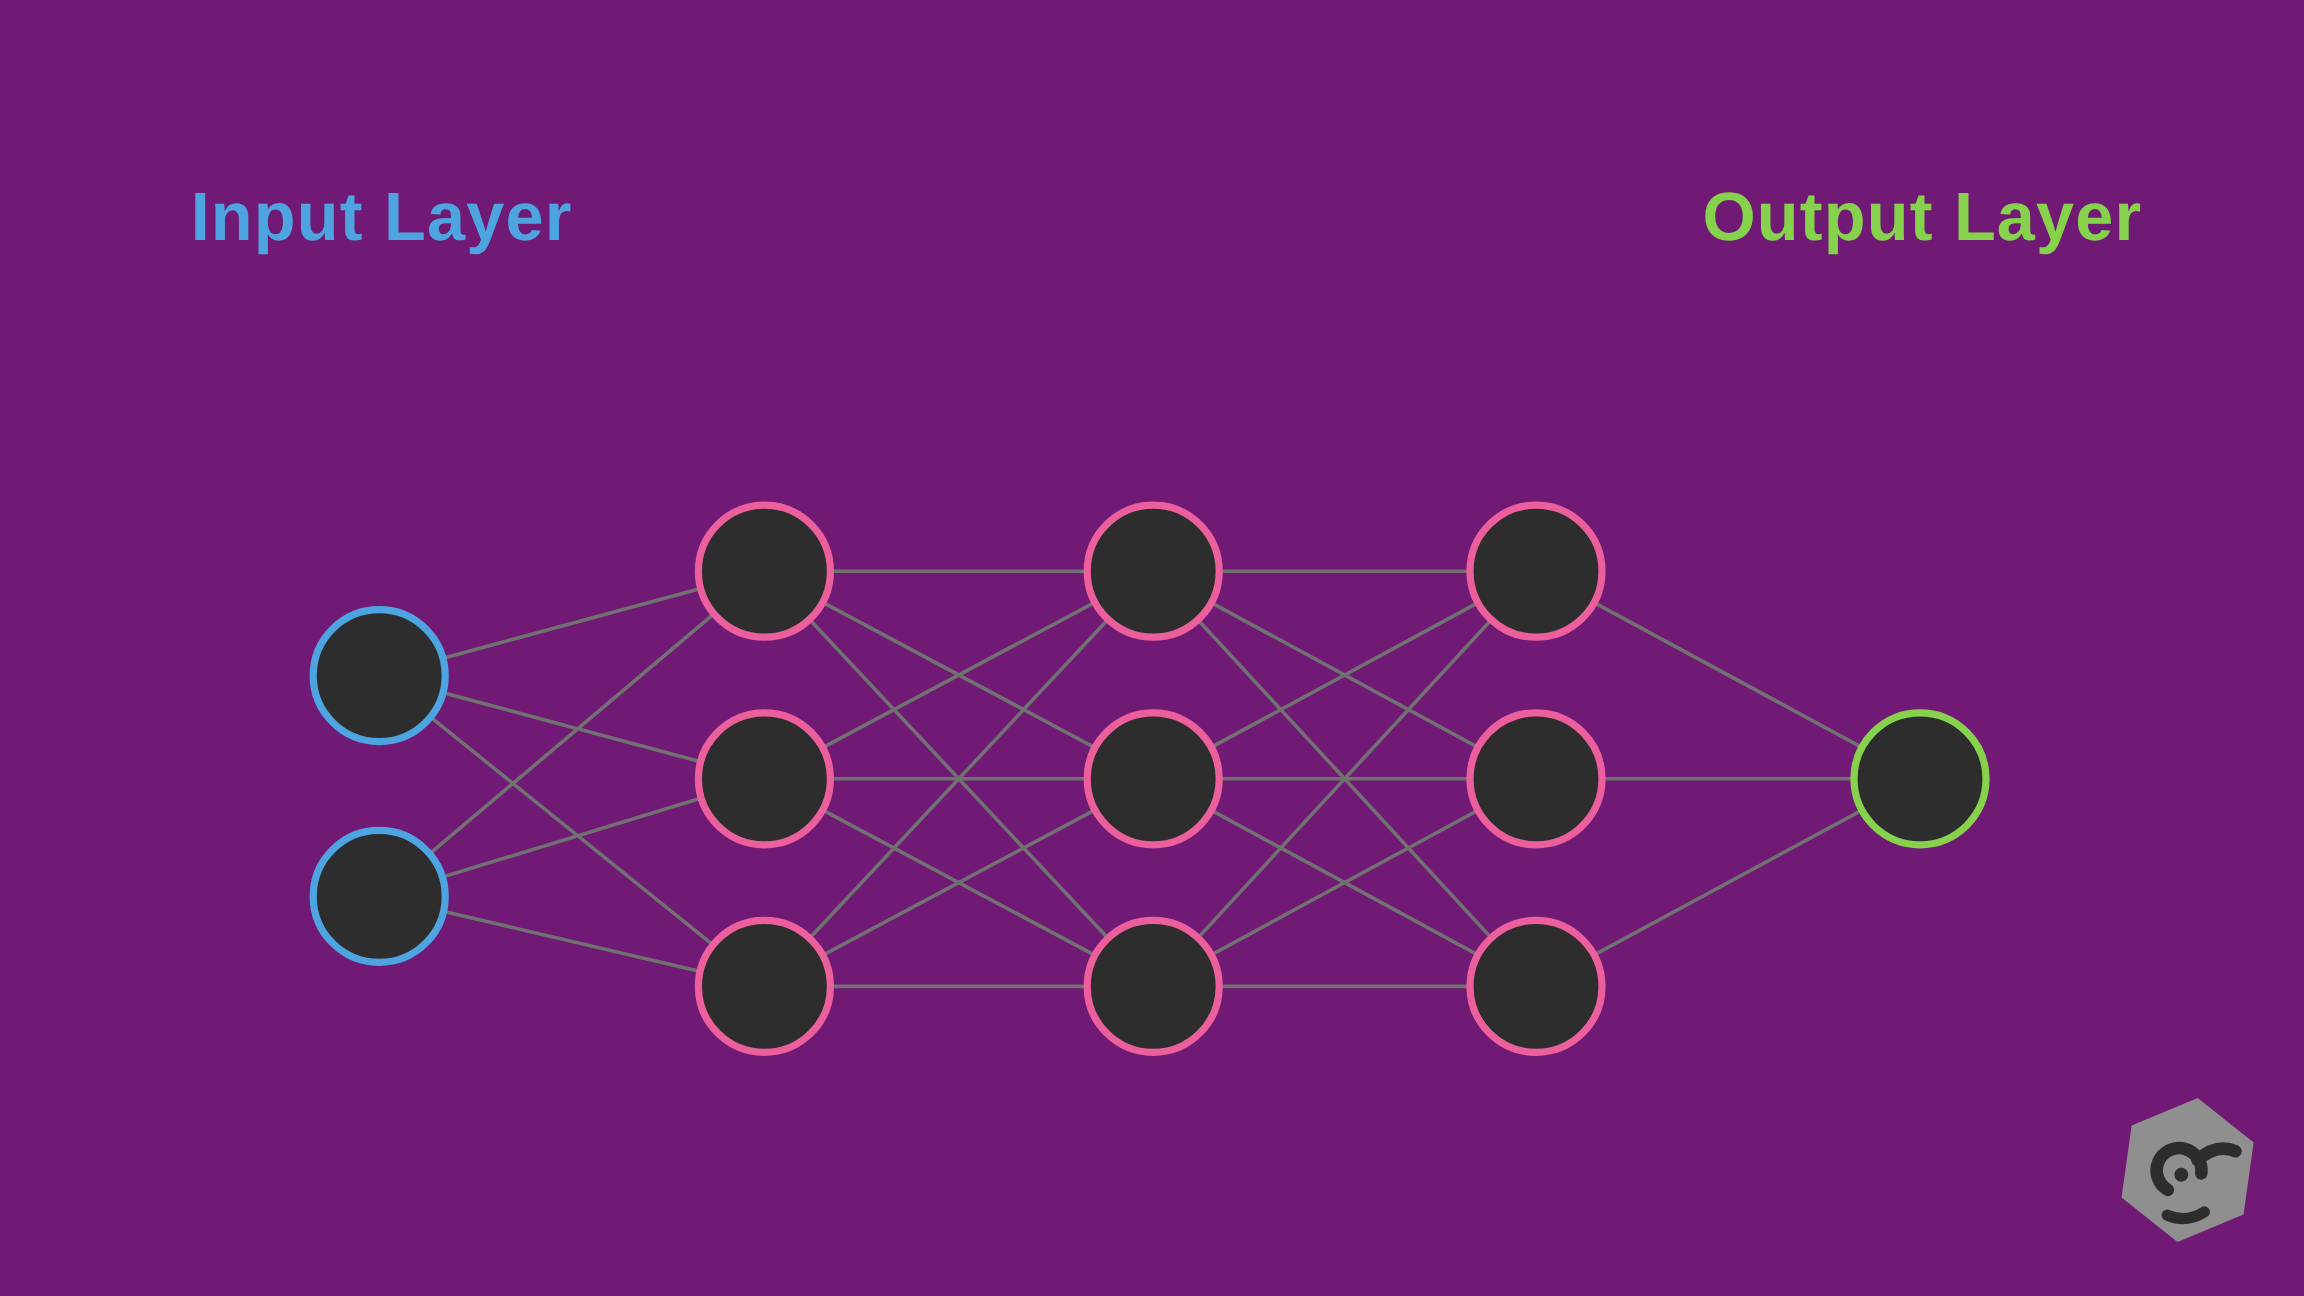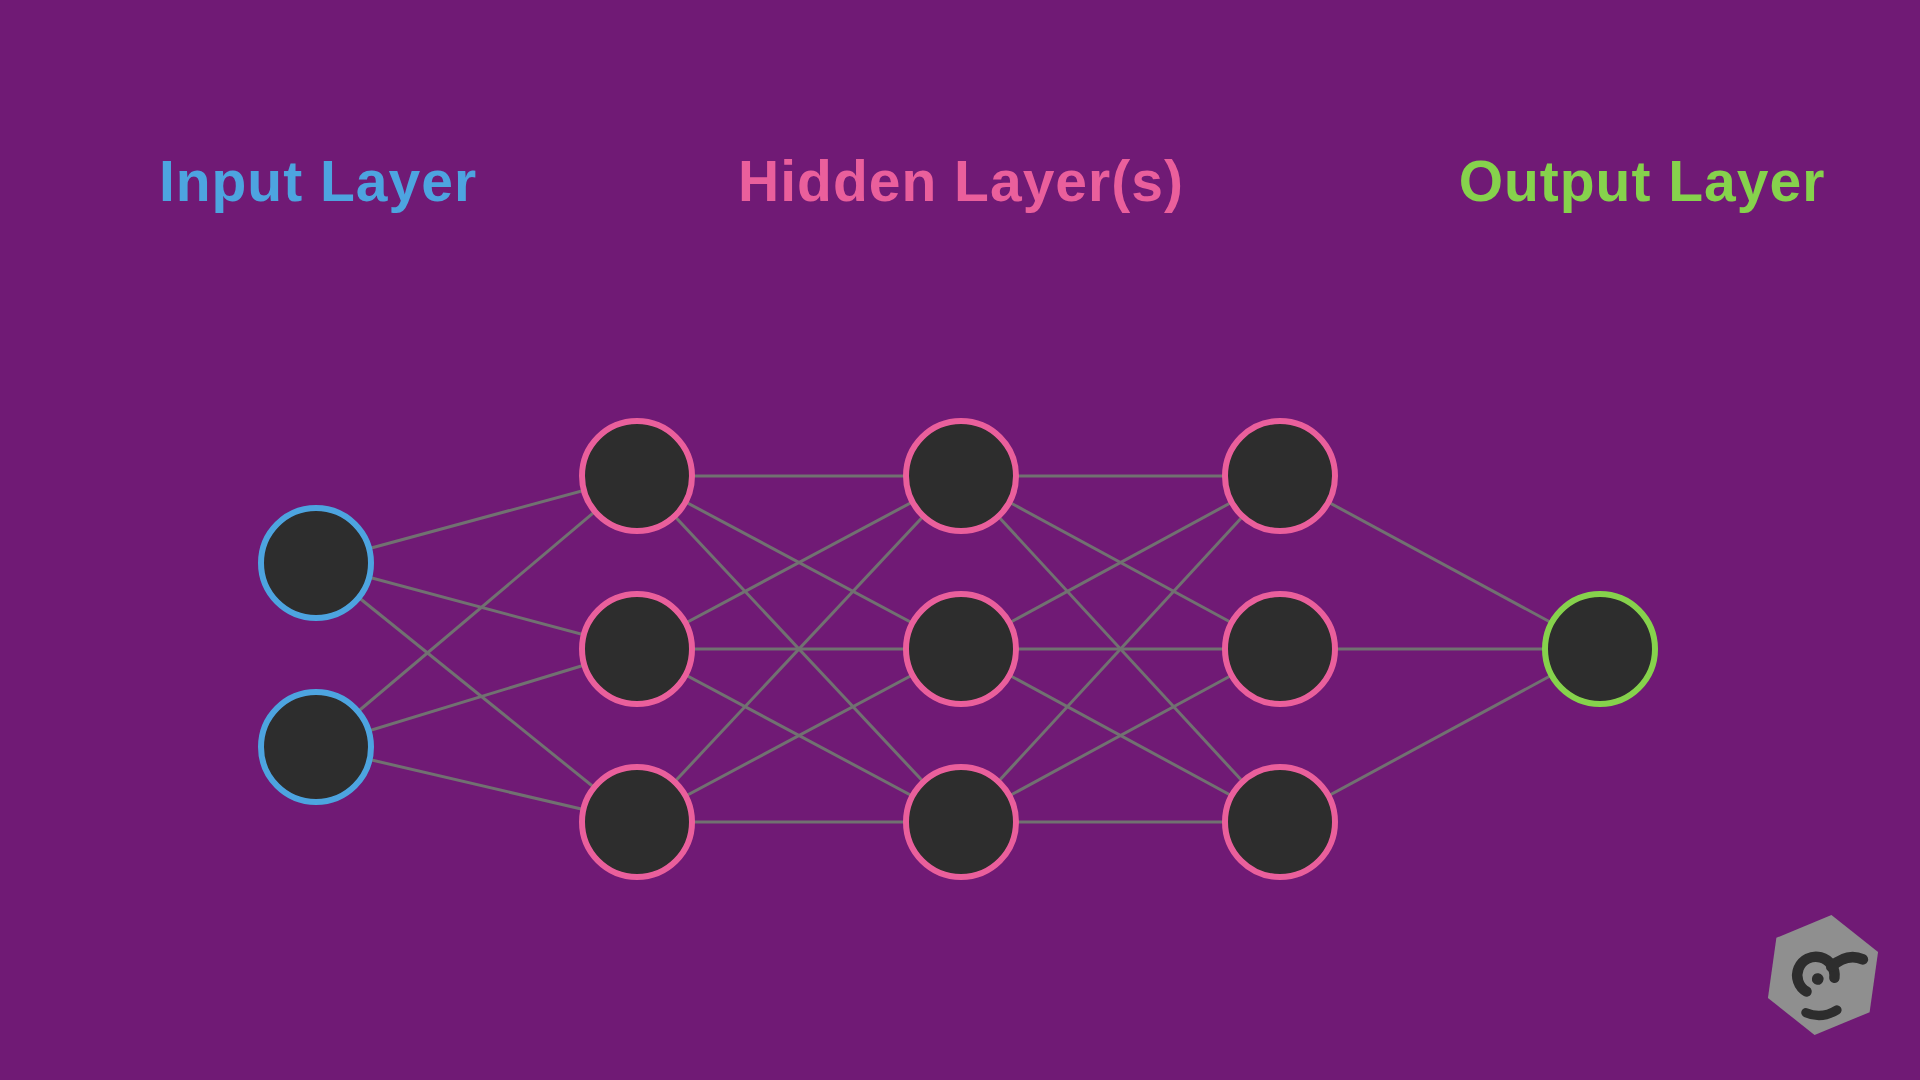--- a/index.html
+++ b/index.html
@@ -41,22 +41,21 @@
     height: 126px;
     display: block;
   }
 </style>
 </head>
 <body>
 
 <div class="stage" style="background: #701a75;">
 
   <div class="layer-label" style="left: 318px; top: 148px; color: rgb(77, 164, 224);">Input Layer</div>
-  <div class="layer-label" style="left: 961px; top: 148px; color: rgb(234, 95, 156);">Hidden Layer(s)</div>
-  <div class="layer-label" style="left: 1602px; top: 148px; color: rgb(134, 210, 76); margin-left: 40px;">Output Layer</div>
+  <div class="layer-label" style="left: 1602px; top: 148px; color: rgb(134, 210, 76);">Output Layer</div>
 
   <svg id="network-svg" xmlns="http://www.w3.org/2000/svg">
     <g id="edges-group">
         <line x1="316" y1="563" x2="637" y2="476" stroke="#717171" stroke-width="3"></line>
         <line x1="316" y1="563" x2="637" y2="649" stroke="#717171" stroke-width="3"></line>
         <line x1="316" y1="563" x2="637" y2="822" stroke="#717171" stroke-width="3"></line>
         <line x1="316" y1="747" x2="637" y2="476" stroke="#717171" stroke-width="3"></line>
         <line x1="316" y1="747" x2="637" y2="649" stroke="#717171" stroke-width="3"></line>
         <line x1="316" y1="747" x2="637" y2="822" stroke="#717171" stroke-width="3"></line>
         <line x1="637" y1="476" x2="961" y2="476" stroke="#717171" stroke-width="3"></line>

